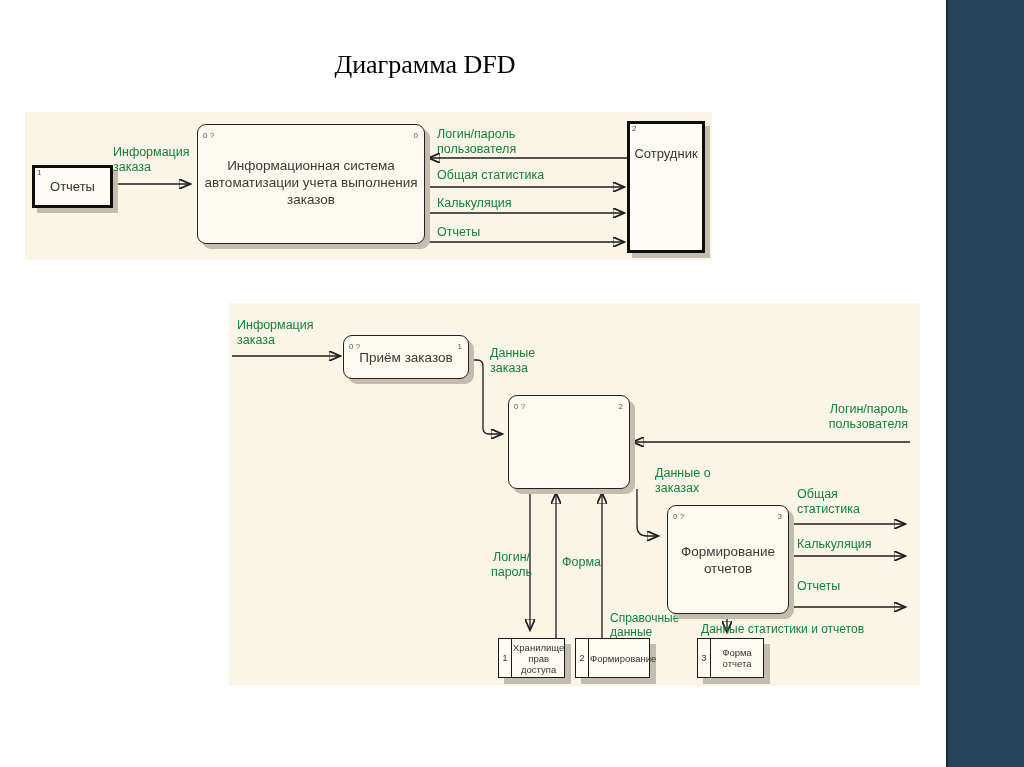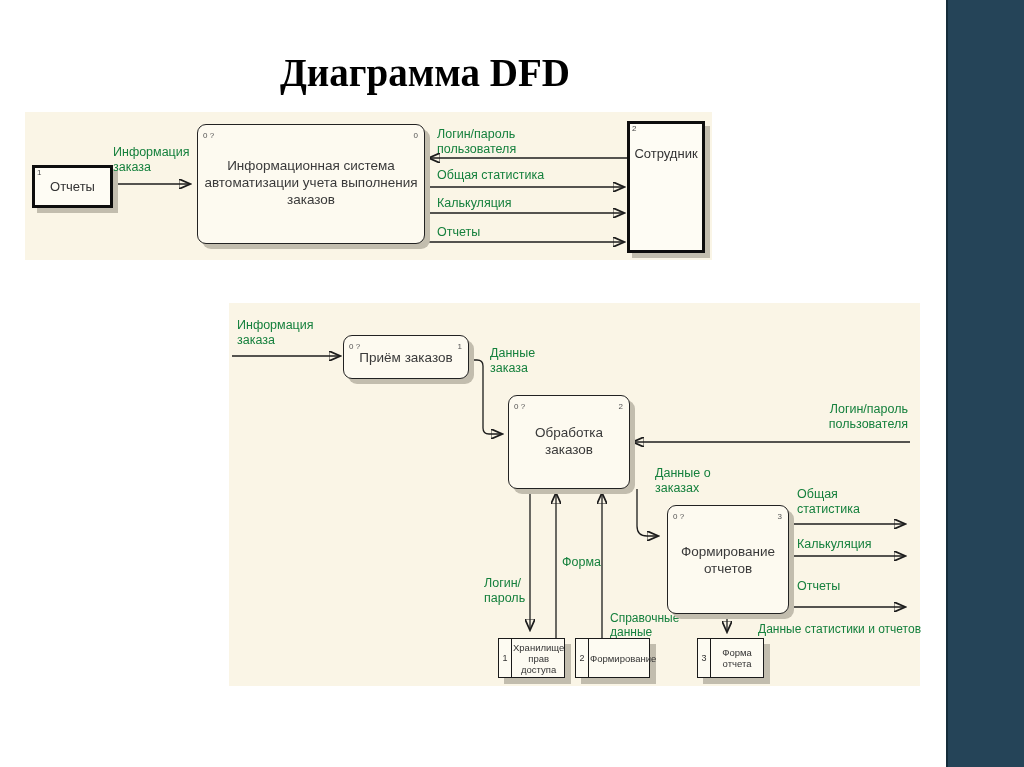--- a/index.html
+++ b/index.html
@@ -1,20 +1,20 @@
 <!DOCTYPE html>
 <html><head>
 <meta charset="utf-8">
 <style>
   html,body{margin:0;padding:0;}
   body{width:1024px;height:767px;background:#ffffff;position:relative;overflow:hidden;
        font-family:"Liberation Sans", sans-serif;color:#3b3b3b;}
   .abs{position:absolute;}
   #slide-title{left:255px;top:50px;width:340px;text-align:center;
-       font-family:"Liberation Serif", serif;font-weight:700;font-size:39px;color:#000;}
+       font-family:"Liberation Serif", serif;font-weight:400;font-size:26px;color:#000;}
   #sidebar{left:946px;top:0;width:78px;height:767px;background:#254458;border-left:2px solid #142c3a;}
   .panel{background:#faf5e6;}
   #panel-top{left:25px;top:112px;width:687px;height:148px;}
   #panel-bottom{left:229px;top:303px;width:691px;height:383px;}
   svg.wires{left:0;top:0;width:1024px;height:767px;pointer-events:none;}
   svg.wires path{stroke:#1c1c1c;stroke-width:1.3;fill:none;}
   
   .entity{background:#fefcf4;border:3px solid #0d0d0d;box-shadow:5px 5px 0 0 #c2bdae;
           display:flex;align-items:center;justify-content:center;font-size:13px;color:#333;}
   .entity .num{position:absolute;left:2px;top:0px;font-size:8px;color:#444;}
@@ -101,42 +101,41 @@
   <span class="corner-tl">0 ?</span>
   <span class="corner-tr">1</span>
   <div class="ptext" style="top:13px;">Приём заказов</div>
 </div>
 
 <div class="abs lbl" style="left:490px;top:346px;width:60px;">Данные заказа</div>
 
 <div class="abs process" style="left:508px;top:395px;width:120px;height:92px;">
   <span class="corner-tl">0 ?</span>
   <span class="corner-tr">2</span>
-  <div class="ptext" style="top:28px;">Обработка заказов</div>
 </div>
 
 <div class="abs lbl rt" style="left:798px;top:402px;width:110px;">Логин/пароль пользователя</div>
 
 <div class="abs lbl" style="left:655px;top:466px;width:70px;">Данные о заказах</div>
 
-<div class="abs lbl prewrap" style="left:484px;top:576px;width:55px;">Логин/
+<div class="abs lbl prewrap" style="left:484px;top:550px;width:55px;text-align:center;">Логин/
 пароль</div>
 <div class="abs lbl" style="left:562px;top:555px;width:50px;">Форма</div>
 <div class="abs lbl small" style="left:610px;top:611px;width:85px;">Справочные данные</div>
 
 <div class="abs process" style="left:667px;top:505px;width:120px;height:107px;">
   <span class="corner-tl">0 ?</span>
   <span class="corner-tr">3</span>
   <div class="ptext" style="top:37px;">Формирование отчетов</div>
 </div>
 
 <div class="abs lbl" style="left:797px;top:487px;width:85px;">Общая статистика</div>
 <div class="abs lbl nowrap" style="left:797px;top:537px;">Калькуляция</div>
 <div class="abs lbl nowrap" style="left:797px;top:579px;">Отчеты</div>
-<div class="abs lbl small nowrap" style="left:758px;top:622px;">Данные статистики и отчетов</div>
+<div class="abs lbl small nowrap" style="left:701px;top:622px;">Данные статистики и отчетов</div>
 
 <div class="abs store" style="left:498px;top:638px;width:65px;height:38px;">
   <span class="snum">1</span>
   <span class="slabel">Хранилище прав доступа</span>
 </div>
 <div class="abs store" style="left:575px;top:638px;width:73px;height:38px;">
   <span class="snum">2</span>
   <span class="slabel">Формирование</span>
 </div>
 <div class="abs store" style="left:697px;top:638px;width:65px;height:38px;">

